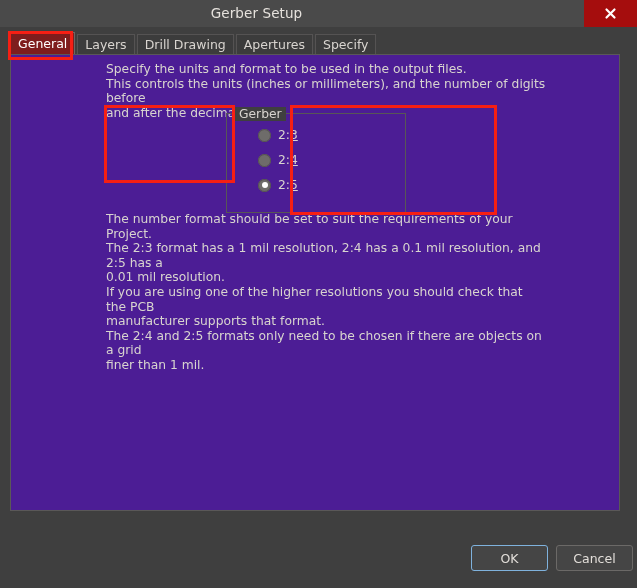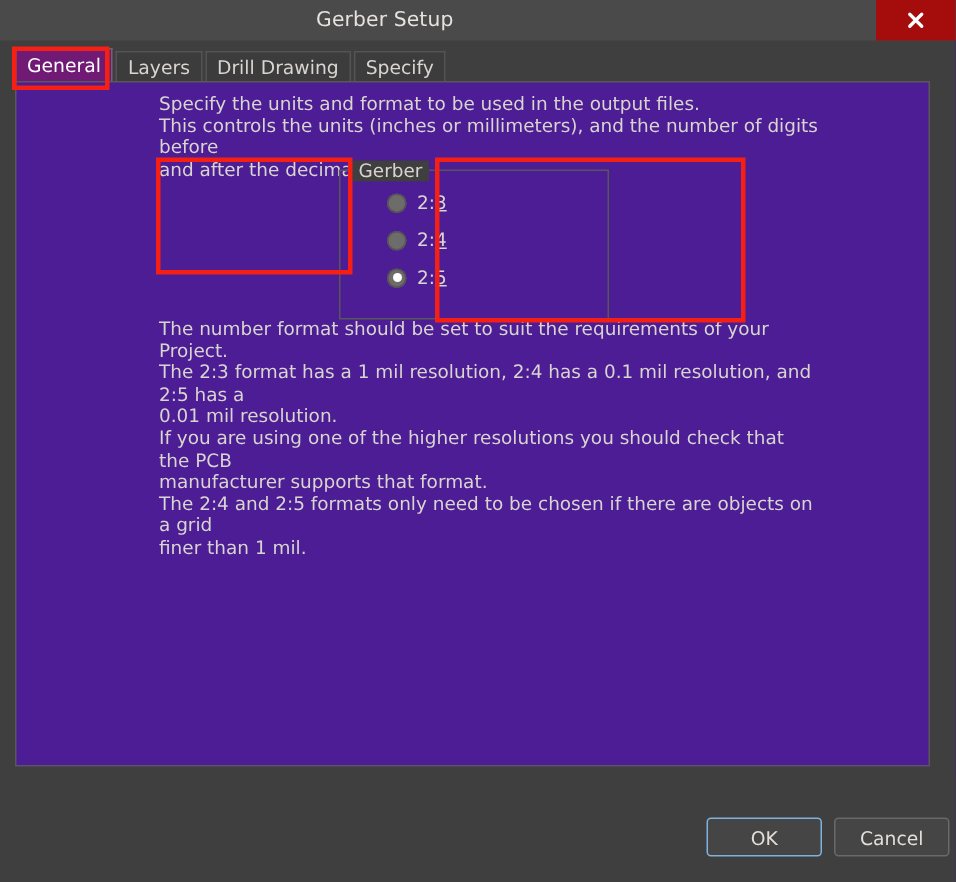--- a/index.html
+++ b/index.html
@@ -66,21 +66,21 @@
     margin-right: 2px;
     font-size: 12.5px;
     color: #d9d5d0;
     background: #3c3c3c;
     border: 1px solid #555353;
     border-bottom: none;
     cursor: pointer;
     white-space: nowrap;
   }
   .tab.active {
-    background: #701a75;
+    background: #7f1d1d;
     color: #ffffff;
     height: 22px;
     line-height: 22px;
     border-color: #6a6866;
   }
 
   
   .content-panel {
     position: absolute;
     left: 10px;
@@ -205,20 +205,21 @@
         <path d="M2.5 2.5 L10.5 10.5 M10.5 2.5 L2.5 10.5" stroke="#ffffff" stroke-width="2.2" stroke-linecap="round" fill="none"></path>
       </svg>
     </span>
   </div>
 </div>
 
 <div class="tabstrip">
   <div class="tab active">General</div>
   <div class="tab">Layers</div>
   <div class="tab">Drill Drawing</div>
+  <div class="tab">Apertures</div>
   <div class="tab">Specify</div>
 </div>
 
 <div class="content-panel">
 
   <div class="para para-top">Specify the units and format to be used in the output files.
 This controls the units (inches or millimeters), and the number of digits before
 and after the decimal point.</div>
 
 

